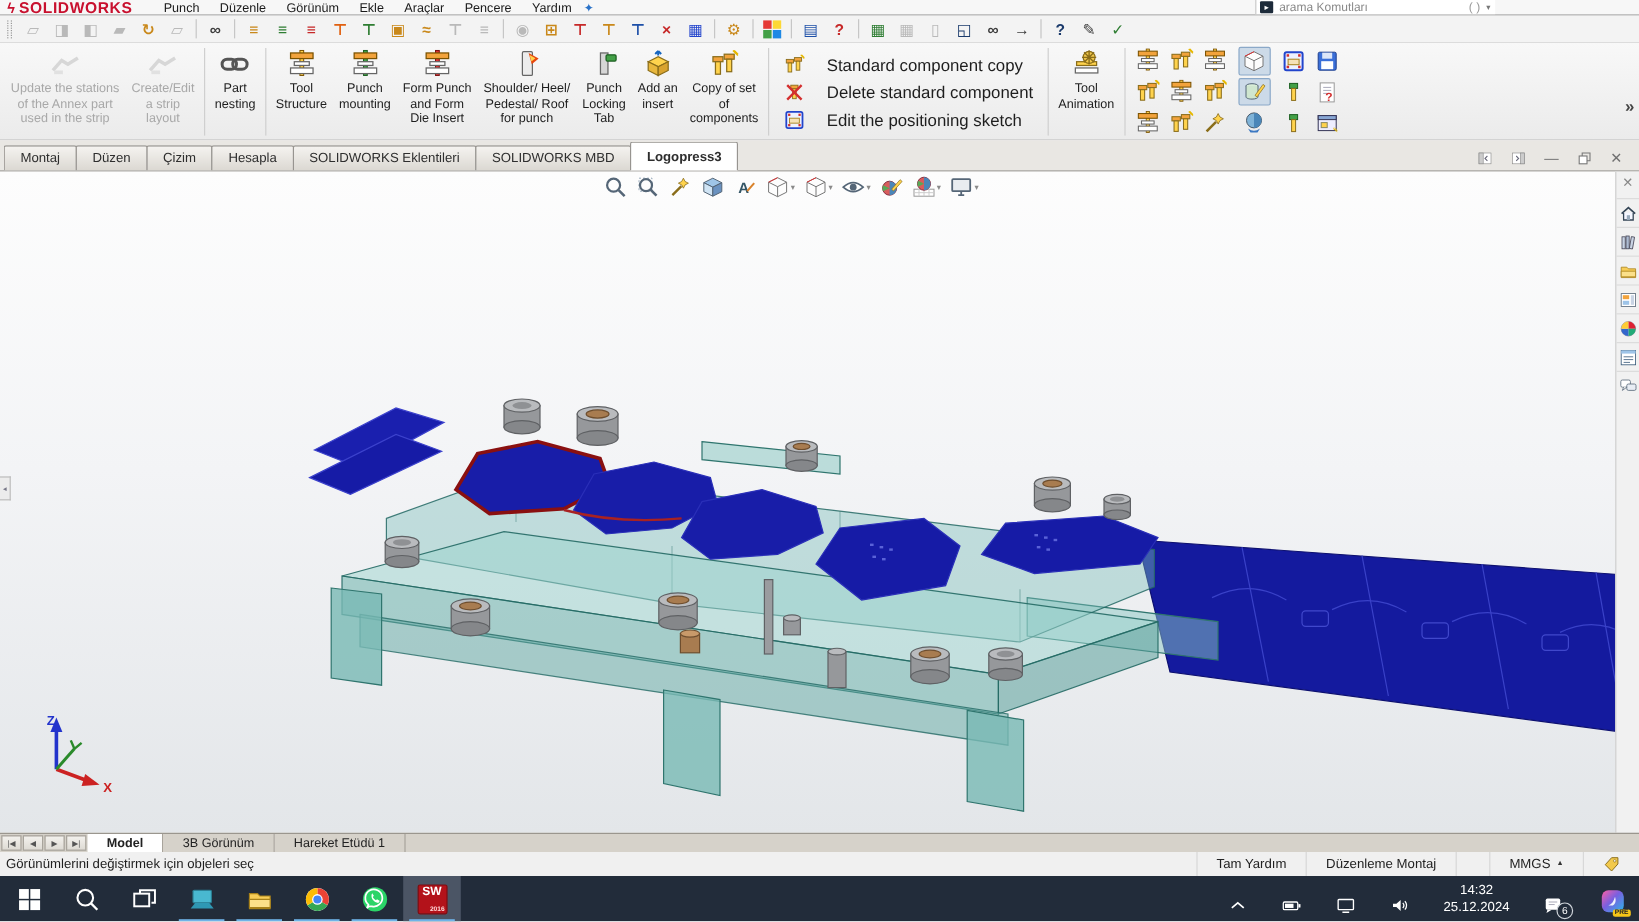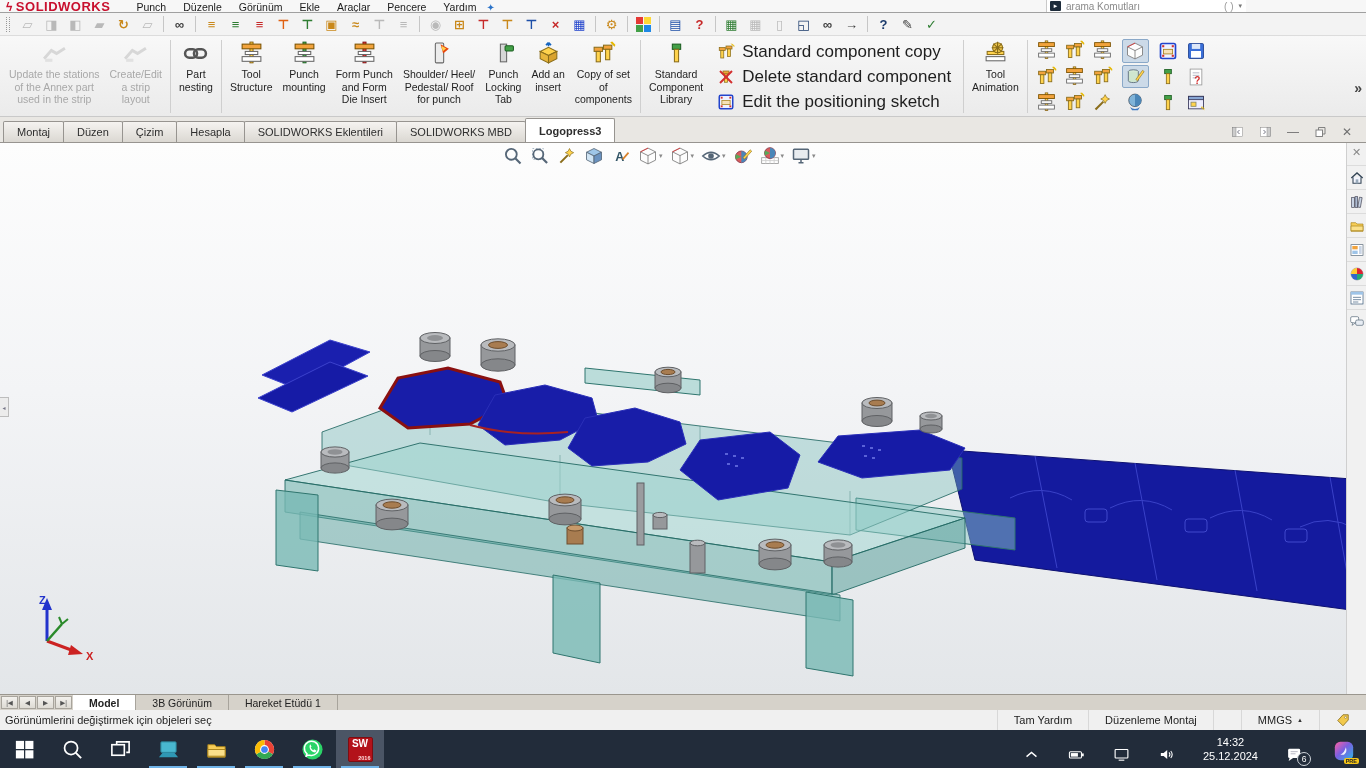--- a/index.html
+++ b/index.html
@@ -35,21 +35,21 @@
 
   
   .ribbon{position:absolute;top:36px;left:0;right:0;height:81px;background:linear-gradient(#f8f8f8,#ebebeb);border-bottom:1px solid #c9c9c9;display:flex;align-items:stretch;padding:3px 0 2px 4px;overflow:hidden}
   .rbtn{display:flex;flex-direction:column;align-items:center;padding:2px 5px;cursor:default}
   .rbtn svg{width:25px;height:25px;flex:none}
   .rlabel{font-size:10.5px;line-height:1.2;text-align:center;color:#1e1e1e;white-space:pre-line;margin-top:2px}
   .rbtn.dis svg{opacity:.4;filter:grayscale(1)}
   .rbtn.dis .rlabel{color:#a8a8a8}
   .rsep{width:1px;background:#cfcfcf;margin:1px 3px}
   .rfly{display:flex;flex-direction:column;justify-content:center;gap:5px;padding:0 9px}
-  .rfrow{display:flex;align-items:center;gap:7px;font-size:17px;color:#1e1e1e;white-space:nowrap}
+  .rfrow{display:flex;align-items:center;gap:18px;font-size:14px;color:#1e1e1e;white-space:nowrap}
   .rfrow svg{width:18px;height:18px;flex:none}
   .rgrid3{display:grid;grid-template-columns:repeat(3,27px);grid-auto-rows:25px;align-content:center;gap:1px;margin:0 2px}
   .rgrid3 span,.rgrid2 span,.rcol .cell{display:flex;align-items:center;justify-content:center}
   .rgrid3 svg{width:21px;height:21px}
   .rcol{display:flex;flex-direction:column;justify-content:center;gap:2px;margin:0 4px}
   .rcol .cell{width:27px;height:24px}
   .rcol .cell svg{width:20px;height:20px}
   .cell.pressed{background:#ccdaе8;background:#ccdae8;border:1px solid #8aa8c8;border-radius:2px}
   .rgrid2{display:grid;grid-template-columns:repeat(2,27px);grid-auto-rows:25px;align-content:center;gap:1px;margin:0 2px}
   .rgrid2 svg{width:20px;height:20px}
@@ -543,28 +543,20 @@
       </div>
     <div class="rbtn">
         <svg>
           <use href="#i-copy"></use>
         </svg>
         <div class="rlabel">Copy of set
 of
 components</div>
       </div>
     <div class="rsep"></div>
-    <div class="rbtn">
-        <svg>
-          <use href="#i-stdpunch"></use>
-        </svg>
-        <div class="rlabel">Standard
-Component
-Library</div>
-      </div>
     <div class="rfly">
       <div class="rfrow">
           <svg>
             <use href="#i-copy"></use>
           </svg>
           <span>Standard component copy</span>
         </div>
       <div class="rfrow">
           <svg>
             <use href="#i-redx"></use>

